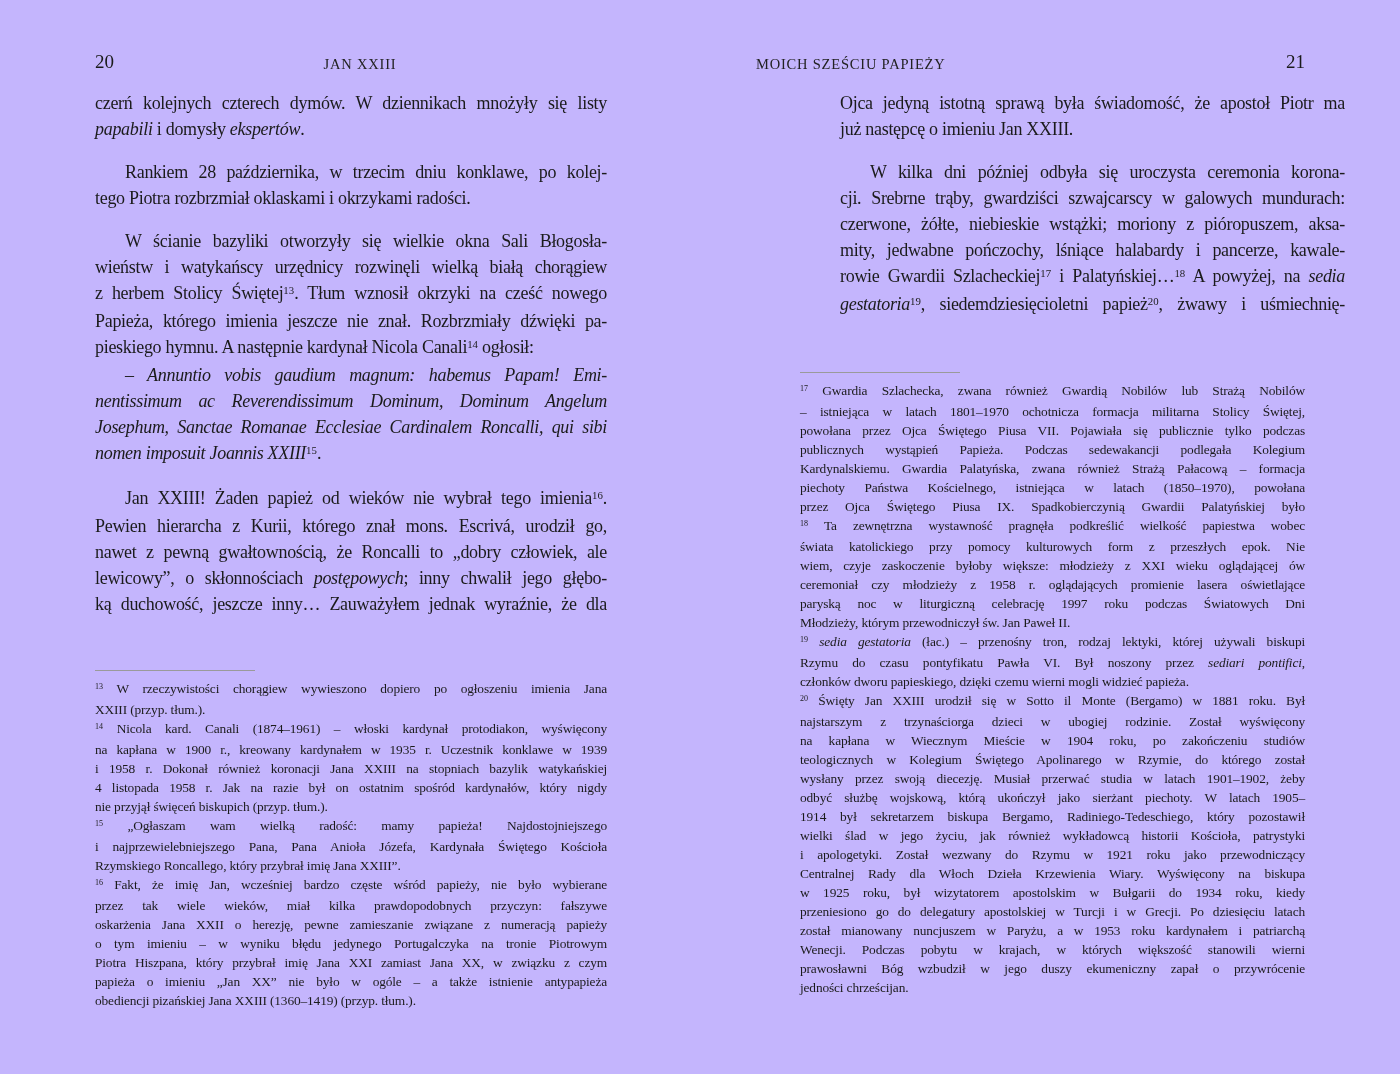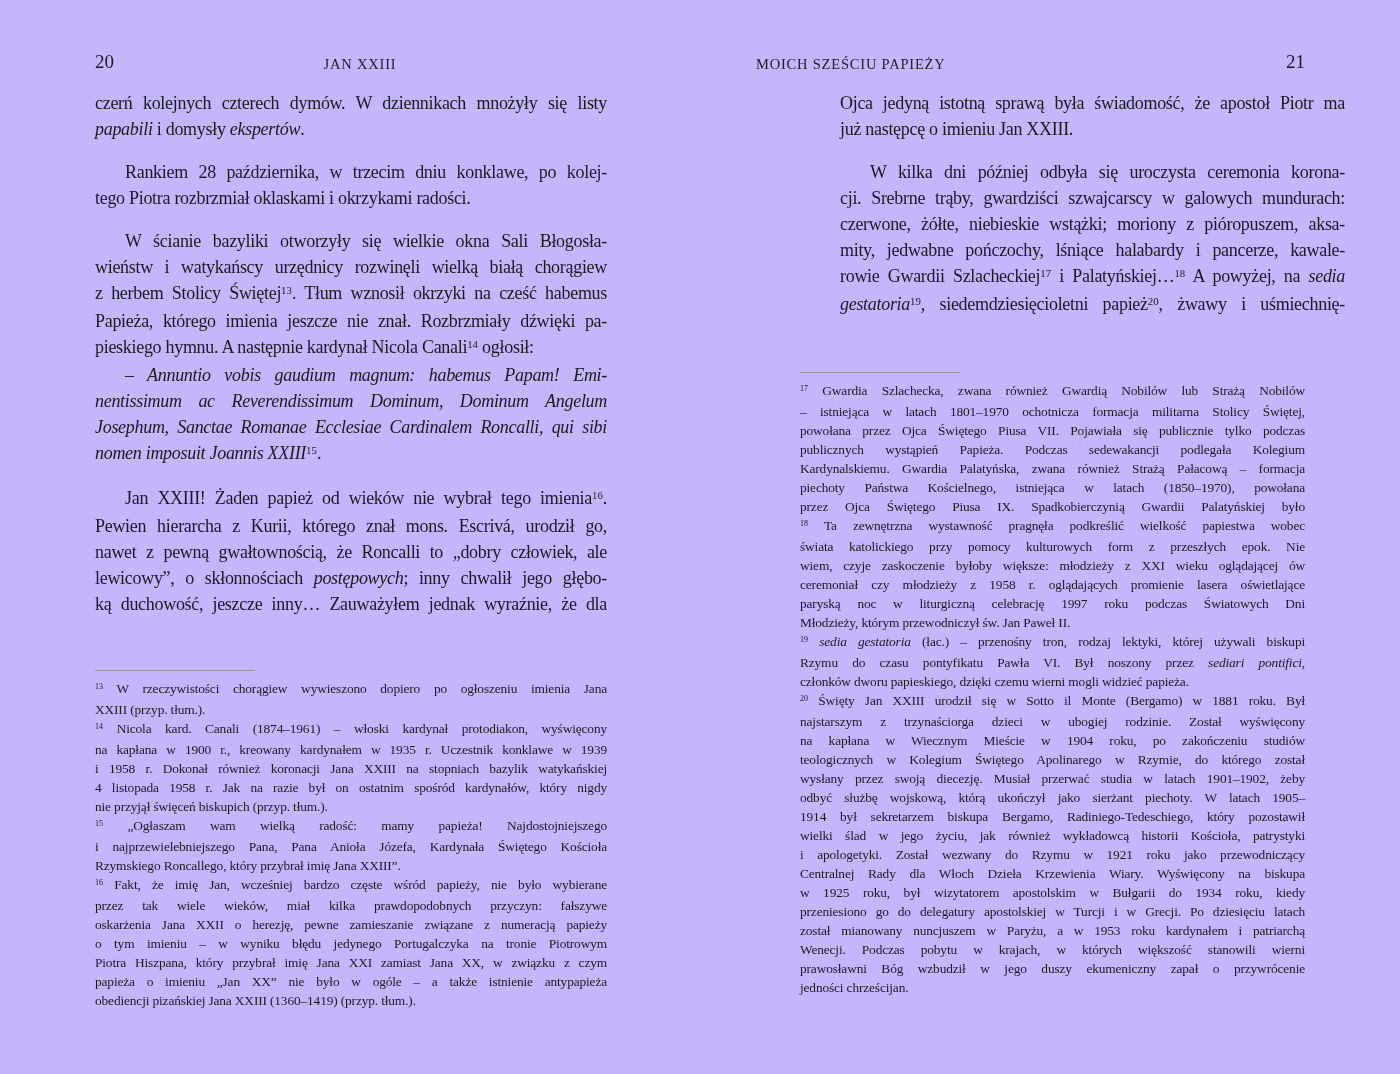--- a/index.html
+++ b/index.html
@@ -44,21 +44,21 @@
           <div class="line"><span>czerń kolejnych czterech dymów. W dziennikach mnożyły się listy</span></div>
           <div class="line last"><span class="it">papabili</span><span> i domysły </span><span class="it">ekspertów</span><span>.</span></div>
         </div>
         <div class="para ind sp">
           <div class="line"><span>Rankiem 28 października, w trzecim dniu konklawe, po kolej-</span></div>
           <div class="line last"><span>tego Piotra rozbrzmiał oklaskami i okrzykami radości.</span></div>
         </div>
         <div class="para ind sp">
           <div class="line"><span>W ścianie bazyliki otworzyły się wielkie okna Sali Błogosła-</span></div>
           <div class="line"><span>wieństw i watykańscy urzędnicy rozwinęli wielką białą chorągiew</span></div>
-          <div class="line"><span>z herbem Stolicy Świętej</span><span class="sup">13</span><span>. Tłum wznosił okrzyki na cześć habemus</span></div>
+          <div class="line"><span>z herbem Stolicy Świętej</span><span class="sup">13</span><span>. Tłum wznosił okrzyki na cześć nowego</span></div>
           <div class="line"><span>Papieża, którego imienia jeszcze nie znał. Rozbrzmiały dźwięki pa-</span></div>
           <div class="line last"><span>pieskiego hymnu. A następnie kardynał Nicola Canali</span><span class="sup">14</span><span> ogłosił:</span></div>
         </div>
         <div class="para ind">
           <div class="line"><span class="it">– Annuntio vobis gaudium magnum: habemus Papam! Emi-</span></div>
           <div class="line"><span class="it">nentissimum ac Reverendissimum Dominum, Dominum Angelum</span></div>
           <div class="line"><span class="it">Josephum, Sanctae Romanae Ecclesiae Cardinalem Roncalli, qui sibi</span></div>
           <div class="line last"><span class="it">nomen imposuit Joannis XXIII</span><span class="sup">15</span><span>.</span></div>
         </div>
         <div class="para ind sp">

